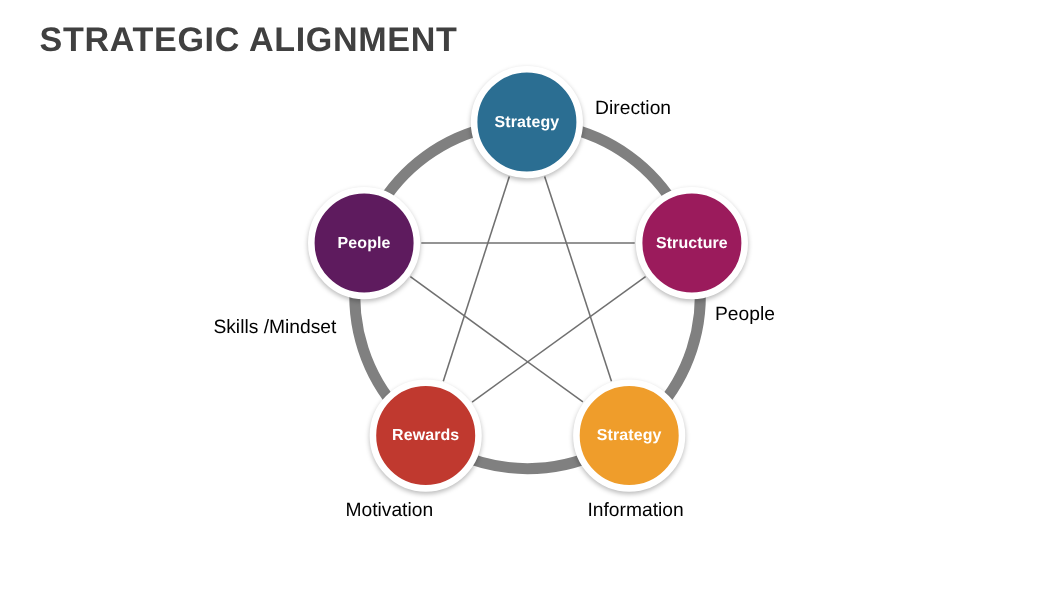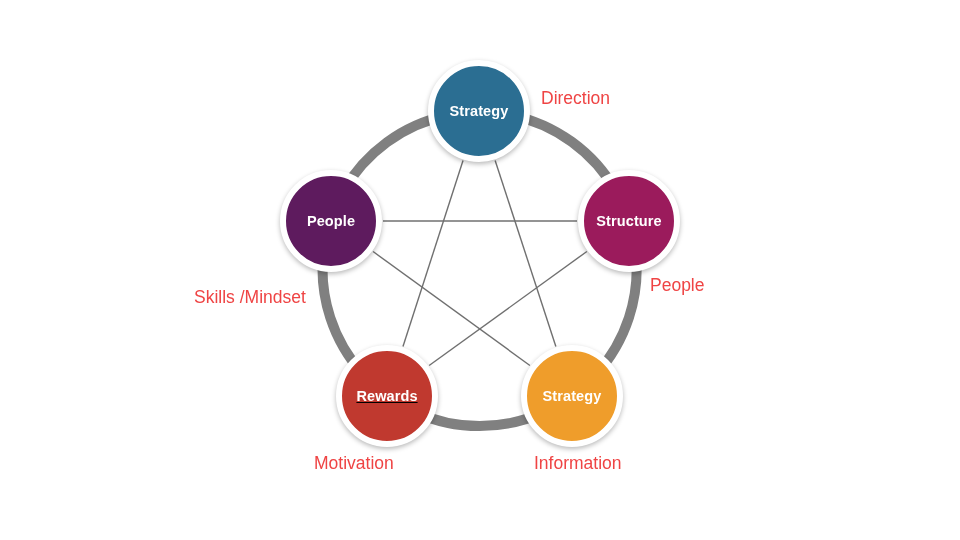--- a/index.html
+++ b/index.html
@@ -61,31 +61,32 @@
     font-weight: bold;
     font-family: "Liberation Sans", sans-serif;
     letter-spacing: 0.1px;
     white-space: nowrap;
     pointer-events: none;
   }
 
   
   .caption {
     position: absolute;
-    color: #ef4444;
+    color: #000000;
     font-size: 17.5px;
     font-family: "Liberation Sans", sans-serif;
     white-space: nowrap;
   }
 </style>
 </head>
 <body>
 
 <div id="slide">
 
+  <div id="slide-title">STRATEGIC ALIGNMENT</div>
 
   <svg id="diagram-svg" viewBox="0 0 960 540">
     <g id="ring-group">
         <path d="M 510.98863140271226 115.10572381389946 A 157.06270857265616 157.06270857265616 0 0 1 616.223311904632 191.52248669201668" fill="none" stroke="#808080" stroke-width="10" stroke-linecap="butt"></path>
         <path d="M 635.7833437435053 252.40308579050946 A 157.06270857265616 157.06270857265616 0 0 1 595.9228251612983 374.53527737526036" fill="none" stroke="#808080" stroke-width="10" stroke-linecap="butt"></path>
         <path d="M 544.2147391310799 412.15596358937205 A 157.06270857265616 157.06270857265616 0 0 1 414.8379941142473 412.0894021856016" fill="none" stroke="#808080" stroke-width="10" stroke-linecap="butt"></path>
         <path d="M 363.16864542790915 374.4155306237519 A 157.06270857265616 157.06270857265616 0 0 1 323.4428559713714 252.15836133265952" fill="none" stroke="#808080" stroke-width="10" stroke-linecap="butt"></path>
         <path d="M 343.0982658511181 191.30848824661035 A 157.06270857265616 157.06270857265616 0 0 1 447.04347344795184 115.34855352765175" fill="none" stroke="#808080" stroke-width="10" stroke-linecap="butt"></path>
       </g>
     <g id="star-group">
@@ -100,21 +101,21 @@
   <div id="node-layer">
       <div class="node" style="left: 428px; top: 60px; width: 102px; height: 102px; background: rgb(43, 110, 146); border-color: rgb(255, 255, 255);">
         <span class="node-label">Strategy</span>
       </div>
       <div class="node" style="left: 578px; top: 170px; width: 102px; height: 102px; background: rgb(155, 27, 92); border-color: rgb(255, 255, 255);">
         <span class="node-label">Structure</span>
       </div>
       <div class="node" style="left: 521px; top: 345px; width: 102px; height: 102px; background: rgb(239, 157, 43); border-color: rgb(255, 255, 255);">
         <span class="node-label">Strategy</span>
       </div>
-      <div class="node" style="left: 336px; top: 345px; width: 102px; height: 102px; background: rgb(192, 57, 47); border-color: rgb(255, 255, 255); text-decoration: underline;">
+      <div class="node" style="left: 336px; top: 345px; width: 102px; height: 102px; background: rgb(192, 57, 47); border-color: rgb(255, 255, 255);">
         <span class="node-label">Rewards</span>
       </div>
       <div class="node" style="left: 280px; top: 170px; width: 102px; height: 102px; background: rgb(94, 27, 94); border-color: rgb(255, 255, 255); text-align: right;">
         <span class="node-label">People</span>
       </div>
     </div>
   <div id="caption-layer">
       <div class="caption" style="left: 541px; top: 88px;">Direction</div>
       <div class="caption" style="left: 650px; top: 275px;">People</div>
       <div class="caption" style="left: 534px; top: 453px;">Information</div>

